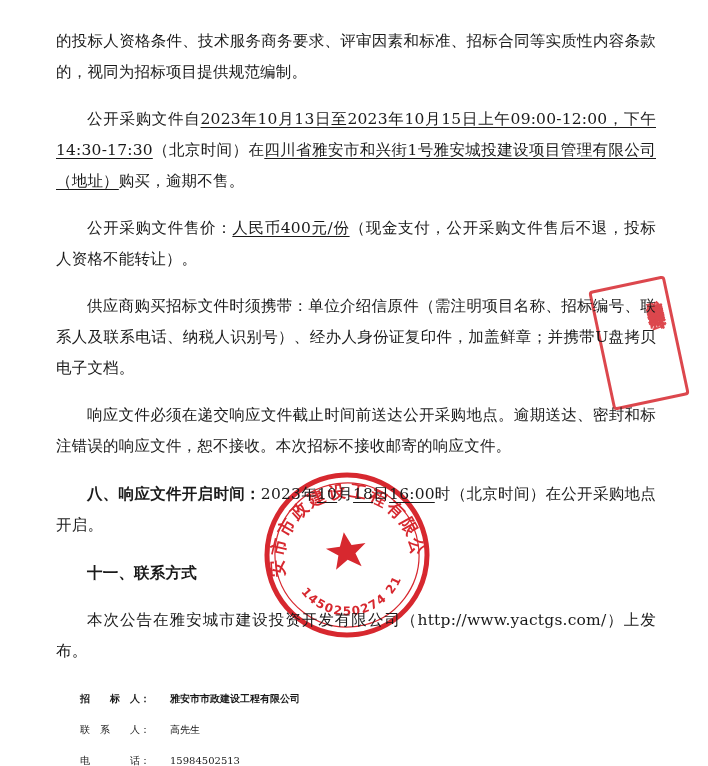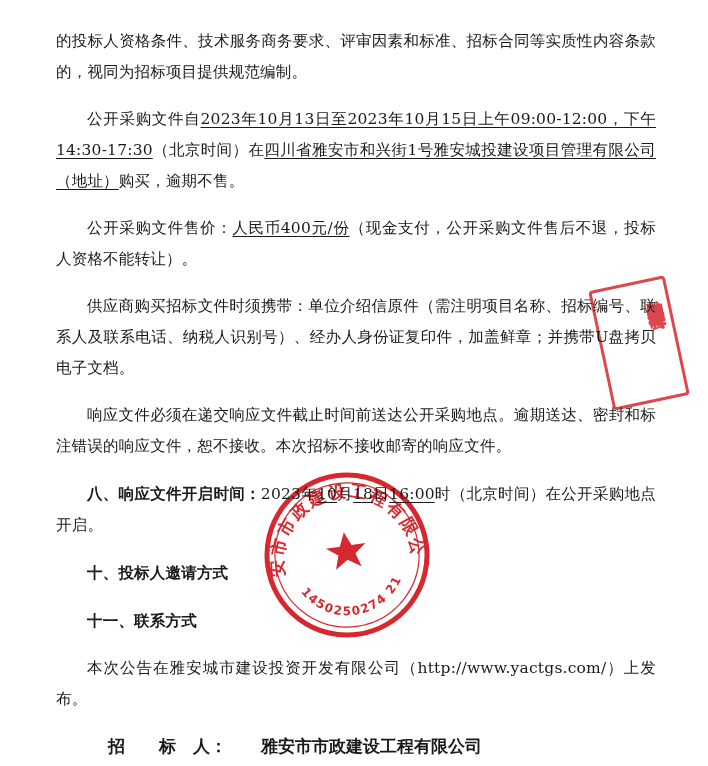--- a/index.html
+++ b/index.html
@@ -35,21 +35,21 @@
     text-indent: 2em;
   }
   .bold {
     font-weight: bold;
   }
   .uline {
     text-decoration: underline;
     text-underline-offset: 3px;
   }
   .contact-line {
-    font-size: 17px;
+    font-size: 10px;
     line-height: 31px;
     margin: 0;
     text-indent: 2em;
     position: relative;
     z-index: 3;
     white-space: pre;
   }
   .contact-line .lbl {
     display: inline-block;
   }
@@ -126,21 +126,20 @@
     </svg>
   </div>
 
   <div id="body-slot">
       <p class="para"><span>的投标人资格条件、技术服务商务要求、评审因素和标准、招标合同等实质性内容条款的，视同为招标项目提供规范编制。</span></p>
       <p class="para indent"><span>公开采购文件自</span><span class="uline">2023年10月13日至2023年10月15日上午09:00-12:00，下午14:30-17:30</span><span>（北京时间）在</span><span class="uline">四川省雅安市和兴街1号雅安城投建设项目管理有限公司（地址）</span><span>购买，逾期不售。</span></p>
       <p class="para indent"><span>公开采购文件售价：</span><span class="uline">人民币400元/份</span><span>（现金支付，公开采购文件售后不退，投标人资格不能转让）。</span></p>
       <p class="para indent"><span>供应商购买招标文件时须携带：单位介绍信原件（需注明项目名称、招标编号、联系人及联系电话、纳税人识别号）、经办人身份证复印件，加盖鲜章；并携带U盘拷贝电子文档。</span></p>
       <p class="para indent"><span>响应文件必须在递交响应文件截止时间前送达公开采购地点。逾期送达、密封和标注错误的响应文件，恕不接收。本次招标不接收邮寄的响应文件。</span></p>
       <p class="para indent"><span class="bold">八、响应文件开启时间：</span><span>2023年</span><span class="uline">10</span><span>月</span><span class="uline">18</span><span>日</span><span class="uline">16:00</span><span>时（北京时间）在公开采购地点开启。</span></p>
-      <p class="para indent"><span class="bold">十、投标人邀请方式</span></p>
       <p class="para indent"><span class="bold">十一、联系方式</span></p>
       <p class="para indent"><span>本次公告在雅安城市建设投资开发有限公司（http://www.yactgs.com/）上发布。</span></p>
       <p class="contact-line"><span class="lbl bold">招　　标　人：</span><span class="val bold">雅安市市政建设工程有限公司</span></p>
       <p class="contact-line"><span class="lbl">联　系　　人：</span><span class="val">高先生</span></p>
       <p class="contact-line"><span class="lbl">电　　　　话：</span><span class="val">15984502513</span></p>
     </div>
 
 </div>
 
 </body></html>

